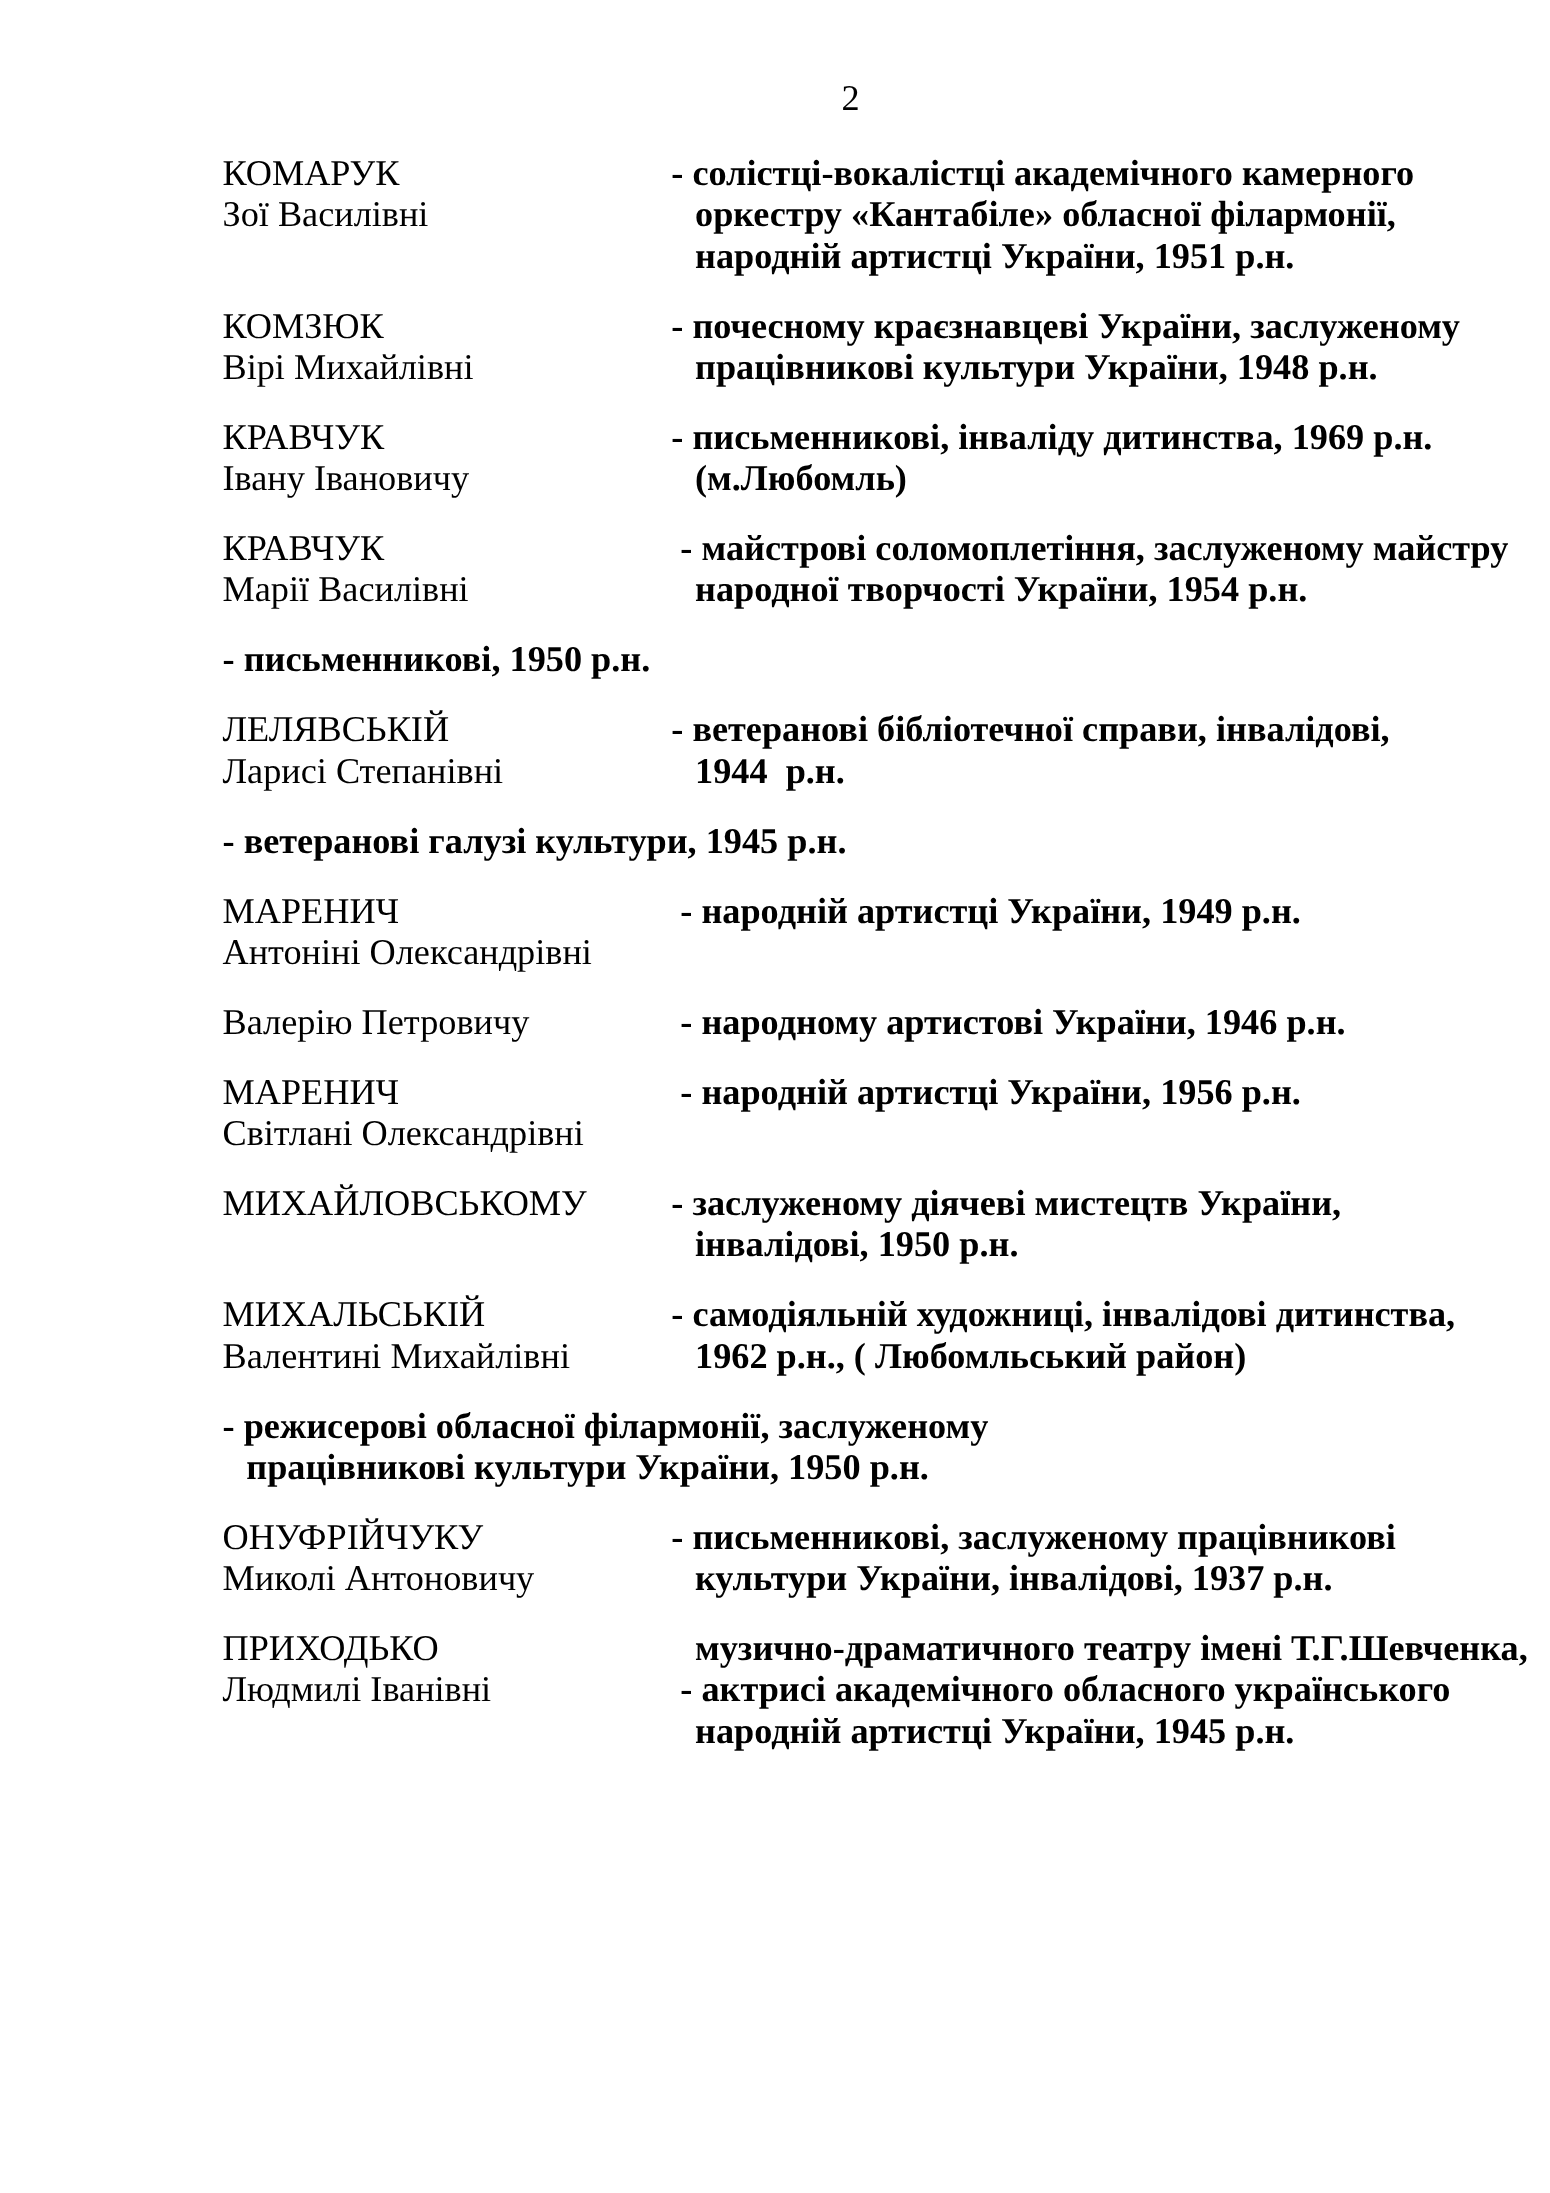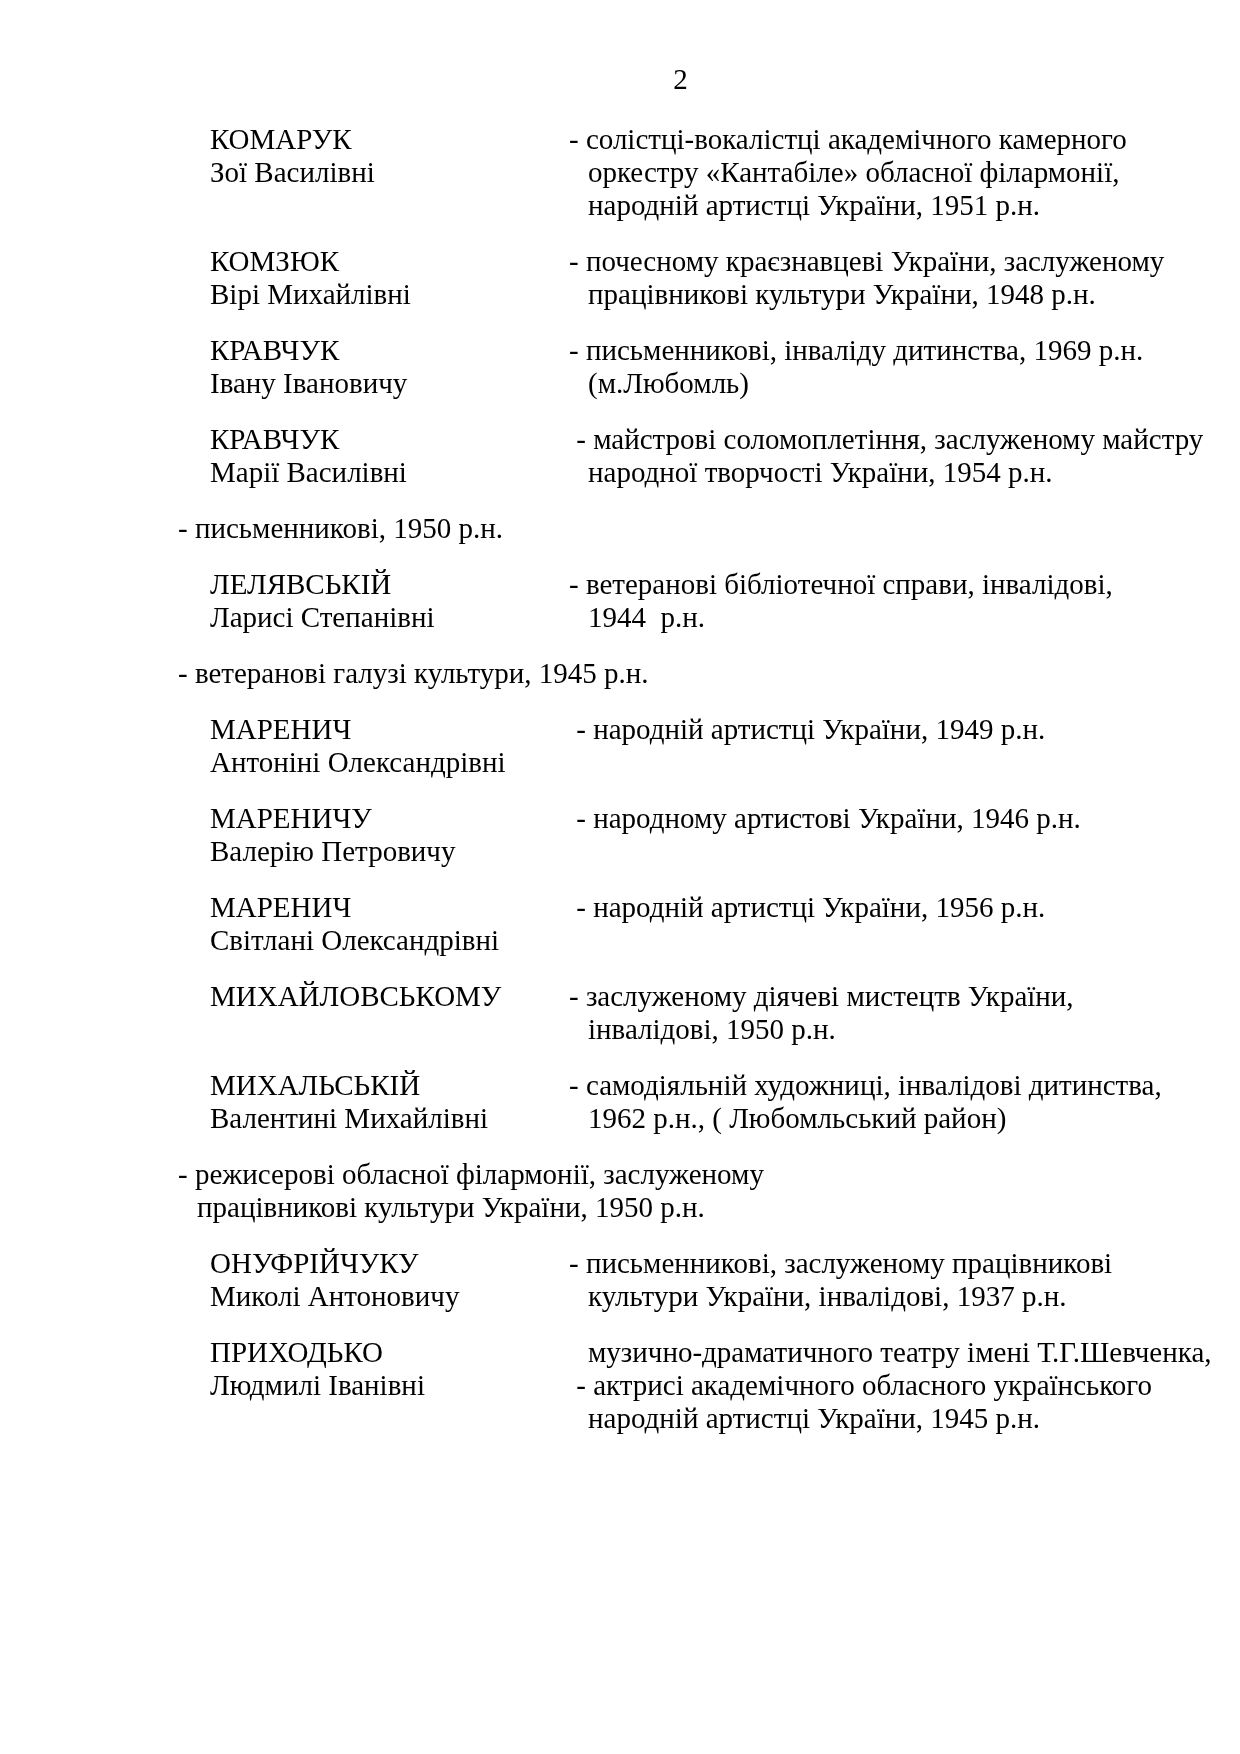--- a/index.html
+++ b/index.html
@@ -29,25 +29,25 @@
     margin-bottom: 27px;
   }
   .entry {
     display: flex;
     align-items: flex-start;
     margin-bottom: 23px;
   }
   .name-col {
     flex: 0 0 359px;
     width: 359px;
-    margin-left: 32px;
   }
   .desc-col {
     flex: 1 1 auto;
     min-width: 0;
+    font-weight: bold;
   }
   .surname, .given, .desc-line {
     white-space: pre;
   }
   .desc-line.cont {
     padding-left: 19px;
   }
 </style>
 </head>
 <body>
@@ -129,21 +129,20 @@
       <div class="surname">МАРЕНИЧ</div>
       <div class="given">Антоніні Олександрівні</div>
     </div>
     <div class="desc-col">
             <div class="desc-line"> - народній артистці України, 1949 р.н.</div>
           </div>
   </div>
 
   <div class="entry">
     <div class="name-col">
-      <div class="surname">МАРЕНИЧУ</div>
       <div class="given">Валерію Петровичу</div>
     </div>
     <div class="desc-col">
             <div class="desc-line"> - народному артистові України, 1946 р.н.</div>
           </div>
   </div>
 
   <div class="entry">
     <div class="name-col">
       <div class="surname">МАРЕНИЧ</div>

